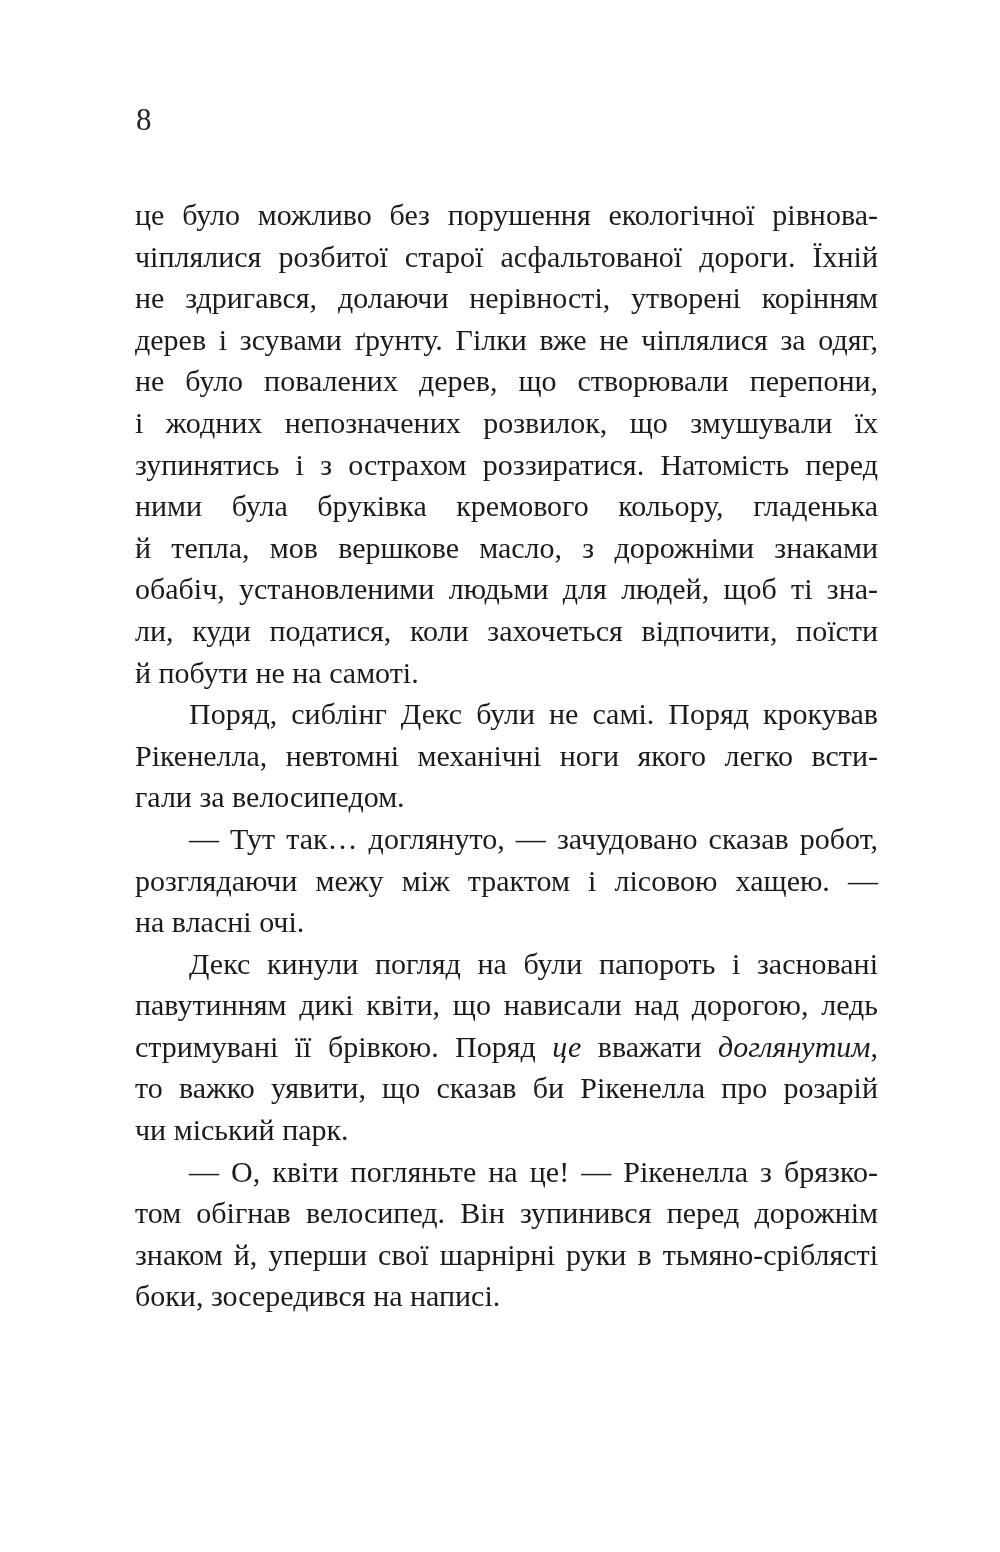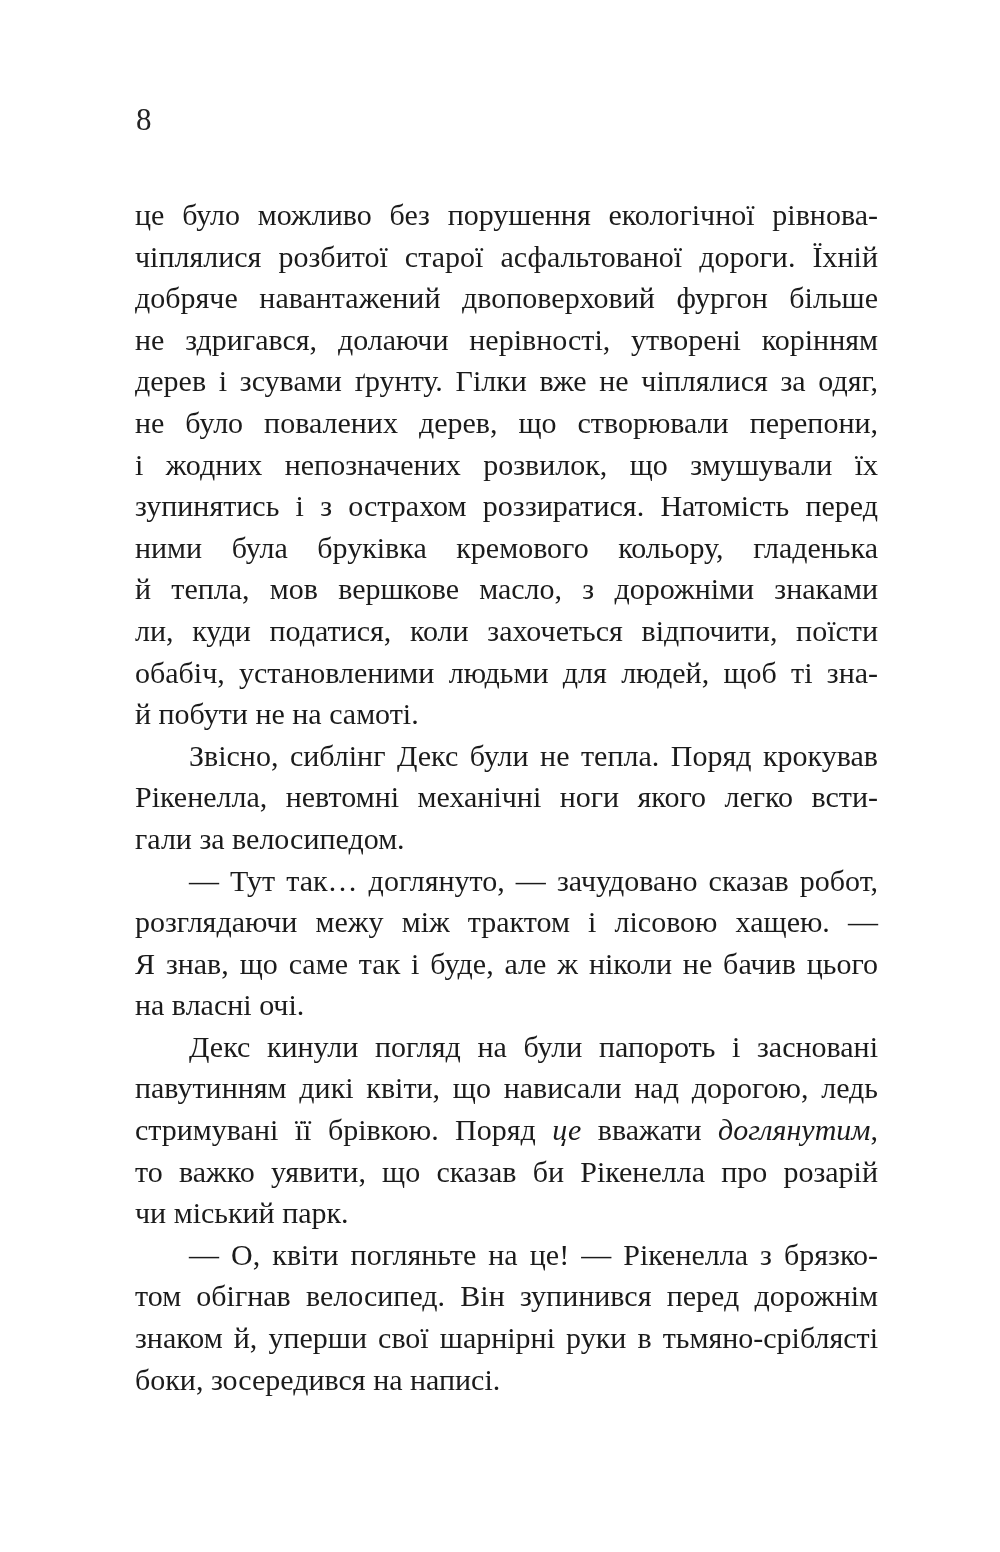--- a/index.html
+++ b/index.html
@@ -57,41 +57,39 @@
 </style>
 </head>
 <body>
 
 <div class="book-page">
   <div class="page-number">8</div>
   <div class="text-block">
       <div class="paragraph">
         <div class="line">це було можливо без порушення екологічної рівнова-</div>
         <div class="line">чіплялися розбитої старої асфальтованої дороги. Їхній</div>
-        <div class="line">добряче навантажений двоповерховий фургон більше</div>
         <div class="line">не здригався, долаючи нерівності, утворені корінням</div>
         <div class="line">дерев і зсувами ґрунту. Гілки вже не чіплялися за одяг,</div>
         <div class="line">не було повалених дерев, що створювали перепони,</div>
         <div class="line">і жодних непозначених розвилок, що змушували їх</div>
         <div class="line">зупинятись і з острахом роззиратися. Натомість перед</div>
         <div class="line">ними була бруківка кремового кольору, гладенька</div>
         <div class="line">й тепла, мов вершкове масло, з дорожніми знаками</div>
+        <div class="line">обабіч, установленими людьми для людей, щоб ті зна-</div>
         <div class="line">ли, куди податися, коли захочеться відпочити, поїсти</div>
-        <div class="line">обабіч, установленими людьми для людей, щоб ті зна-</div>
         <div class="line last">й побути не на самоті.</div>
       </div>
       <div class="paragraph">
-        <div class="line indent">Звісно, сиблінг Декс були не тепла. Поряд крокував</div>
+        <div class="line indent">Поряд, сиблінг Декс були не самі. Поряд крокував</div>
         <div class="line">Рікенелла, невтомні механічні ноги якого легко всти-</div>
         <div class="line last">гали за велосипедом.</div>
       </div>
       <div class="paragraph">
         <div class="line indent">— Тут так… доглянуто, — зачудовано сказав робот,</div>
         <div class="line">розглядаючи межу між трактом і лісовою хащею. —</div>
-        <div class="line">Я знав, що саме так і буде, але ж ніколи не бачив цього</div>
         <div class="line last">на власні очі.</div>
       </div>
       <div class="paragraph">
         <div class="line indent">Декс кинули погляд на були папороть і засновані</div>
         <div class="line">павутинням дикі квіти, що нависали над дорогою, ледь</div>
         <div class="line"><span class="">стримувані її брівкою. Поряд </span><span class="italic">це</span><span class=""> вважати </span><span class="italic">доглянутим</span><span class="">,</span></div>
         <div class="line">то важко уявити, що сказав би Рікенелла про розарій</div>
         <div class="line last">чи міський парк.</div>
       </div>
       <div class="paragraph">

